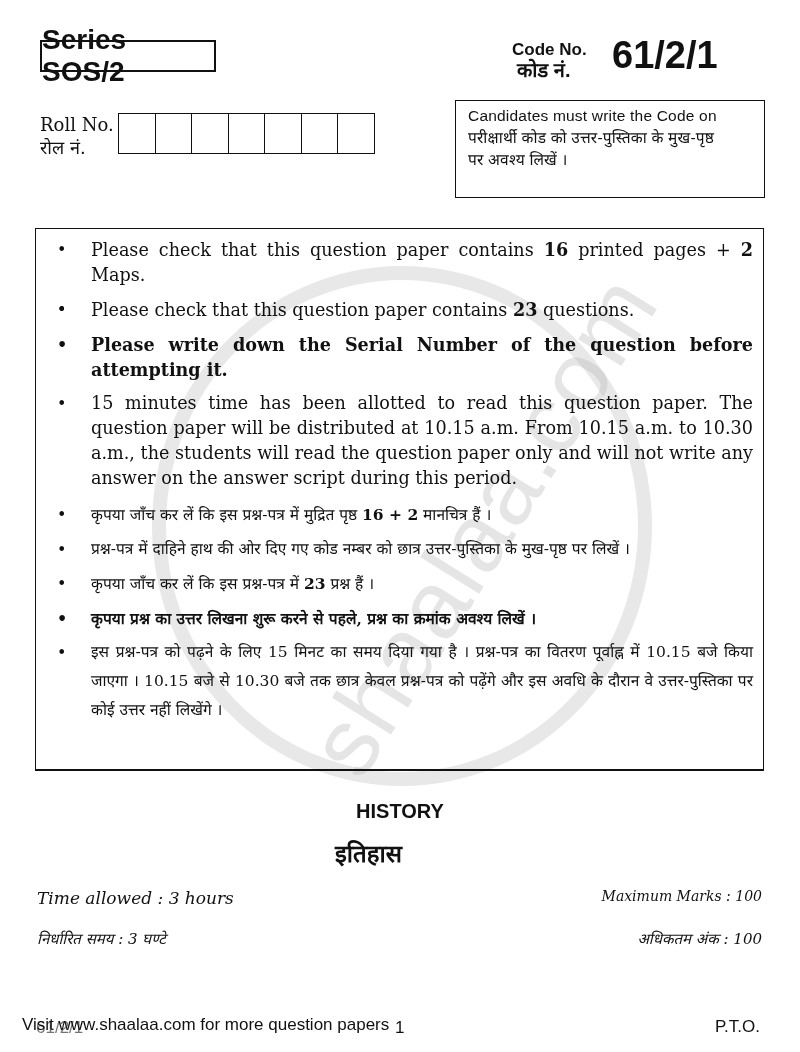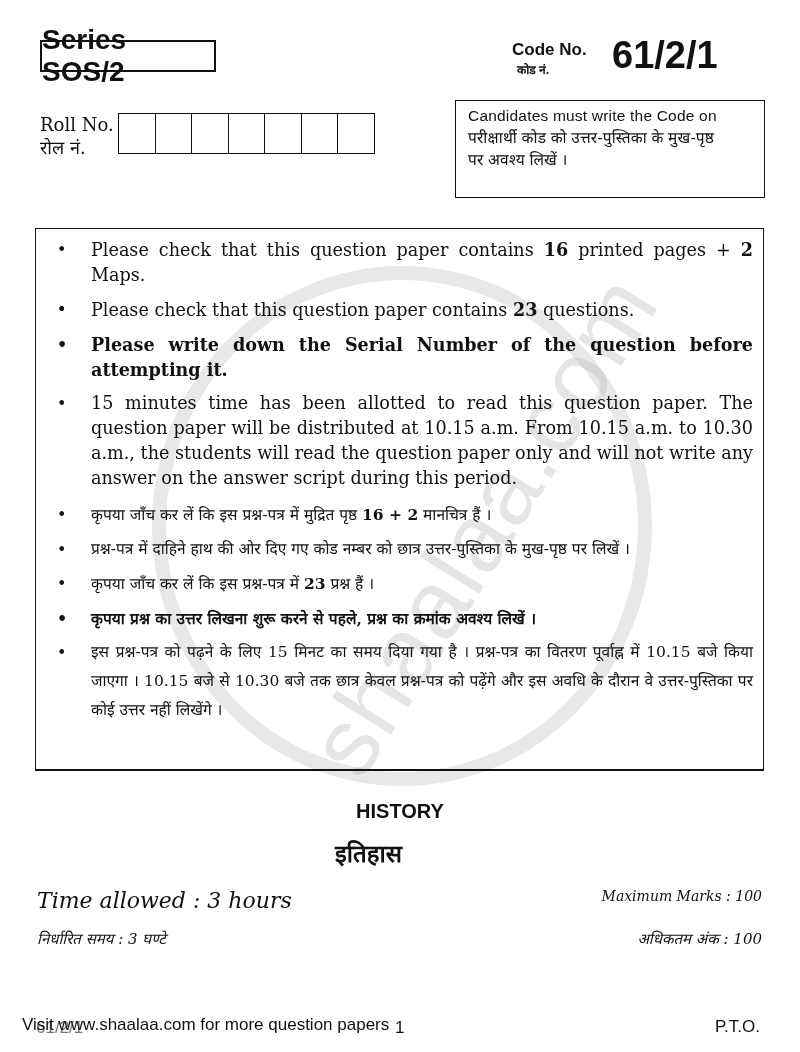--- a/index.html
+++ b/index.html
@@ -3,21 +3,21 @@
   <meta charset="utf-8">
   <style>
     html, body { margin: 0; padding: 0; background: #ffffff; }
     body { width: 800px; height: 1052px; position: relative; overflow: hidden; color: #111; }
     .serif { font-family: "DejaVu Serif", "Liberation Serif", serif; }
     .sans { font-family: "Liberation Sans", "DejaVu Sans", sans-serif; }
 
     .series-box { position: absolute; left: 40px; top: 40px; width: 176px; height: 32px; border: 2px solid #111; box-sizing: border-box; display: flex; align-items: center; justify-content: center; font-weight: bold; font-size: 28px; }
 
     .code-label { position: absolute; left: 512px; top: 40px; font-weight: bold; font-size: 17px; line-height: 20px; }
-    .code-label .hi { display: block; font-size: 12px; padding-left: 5px; }
+    .code-label .hi { display: block; font-size: 20px; padding-left: 5px; }
     .code-value { position: absolute; left: 612px; top: 34px; font-weight: bold; font-size: 38px; }
 
     .roll-label { position: absolute; left: 40px; top: 113px; font-size: 18px; line-height: 23px; }
     .roll-boxes { position: absolute; left: 118px; top: 113px; display: flex; border: 1.5px solid #111; border-right: none; }
     .roll-box { width: 36.5px; height: 39px; border-right: 1.5px solid #111; box-sizing: border-box; }
 
     .code-note { position: absolute; left: 455px; top: 100px; width: 310px; height: 98px; border: 1.5px solid #111; box-sizing: border-box; padding: 4px 12px; font-size: 15.5px; line-height: 22px; letter-spacing: 0.2px; }
 
     .instructions { position: absolute; left: 35px; top: 228px; width: 729px; height: 543px; border: 1.5px solid #111; border-bottom-width: 2px; box-sizing: border-box; padding: 8px 10px 0 18px; }
     .inst-item { position: relative; padding-left: 37px; font-size: 17.6px; line-height: 25px; margin-bottom: 9px; text-align: justify; }
@@ -25,21 +25,21 @@
     .inst-item .bullet { position: absolute; left: 3px; top: 0; font-size: 16px; }
     .inst-item.bold { font-weight: bold; }
     .inst-item b { font-weight: bold; }
 
     .watermark { position: absolute; left: 152px; top: 266px; width: 500px; height: 520px; border: 14px solid rgba(190,190,190,0.35); border-radius: 50%; box-sizing: border-box; pointer-events: none; }
     .watermark-text { position: absolute; left: 200px; top: 470px; font-family: "Liberation Sans", sans-serif; font-size: 96px; color: rgba(180,180,180,0.35); transform: rotate(-58deg); transform-origin: center; pointer-events: none; letter-spacing: 2px; }
 
     .subject-title { position: absolute; left: 0; width: 800px; top: 800px; text-align: center; font-weight: bold; font-size: 20px; }
     .subject-title-hi { position: absolute; left: 0; width: 737px; top: 836px; text-align: center; font-weight: bold; font-size: 24px; }
 
-    .meta-left { position: absolute; left: 37px; font-style: italic; font-size: 22px; }
+    .meta-left { position: absolute; left: 37px; font-style: italic; font-size: 17px; }
     .meta-right { position: absolute; right: 38px; font-style: italic; font-size: 14px; text-align: right; }
 
     .footer-link { position: absolute; left: 22px; top: 1015px; font-size: 17px; }
     .footer-code { position: absolute; left: 36px; top: 1018px; font-size: 17px; color: rgba(0,0,0,0.55); }
     .footer-page { position: absolute; left: 395px; top: 1018px; font-size: 17px; }
     .footer-pto { position: absolute; right: 40px; top: 1017px; font-size: 17px; }
   </style>
 </head>
 <body>
 

